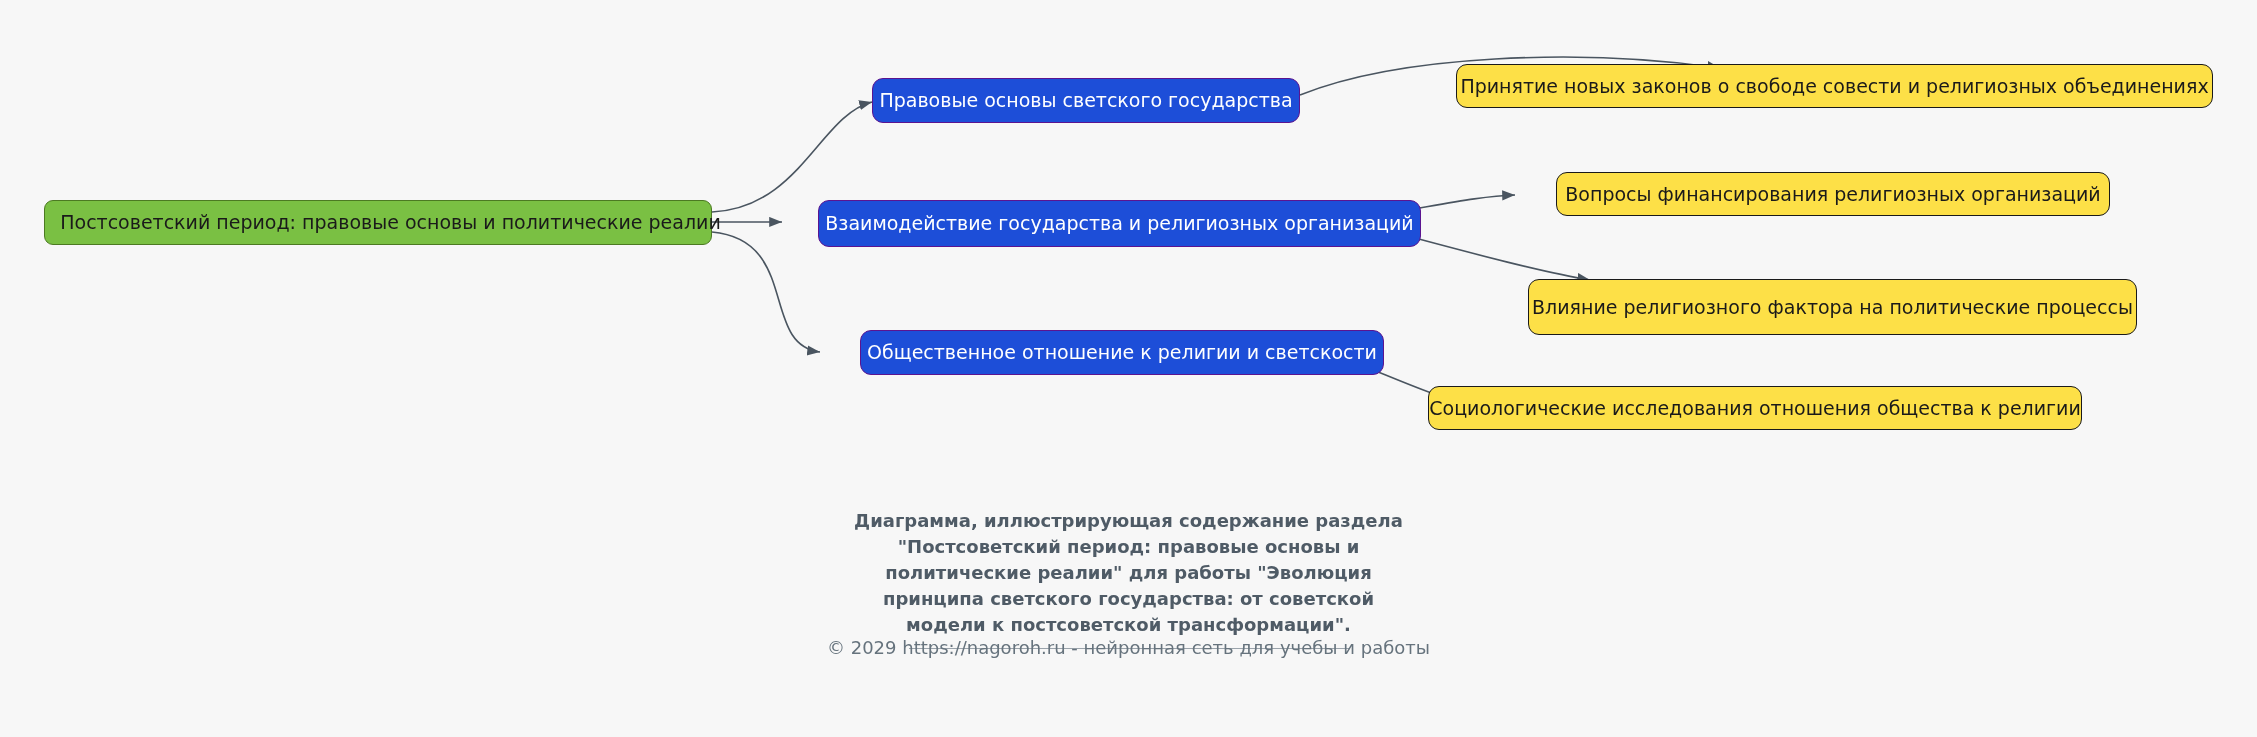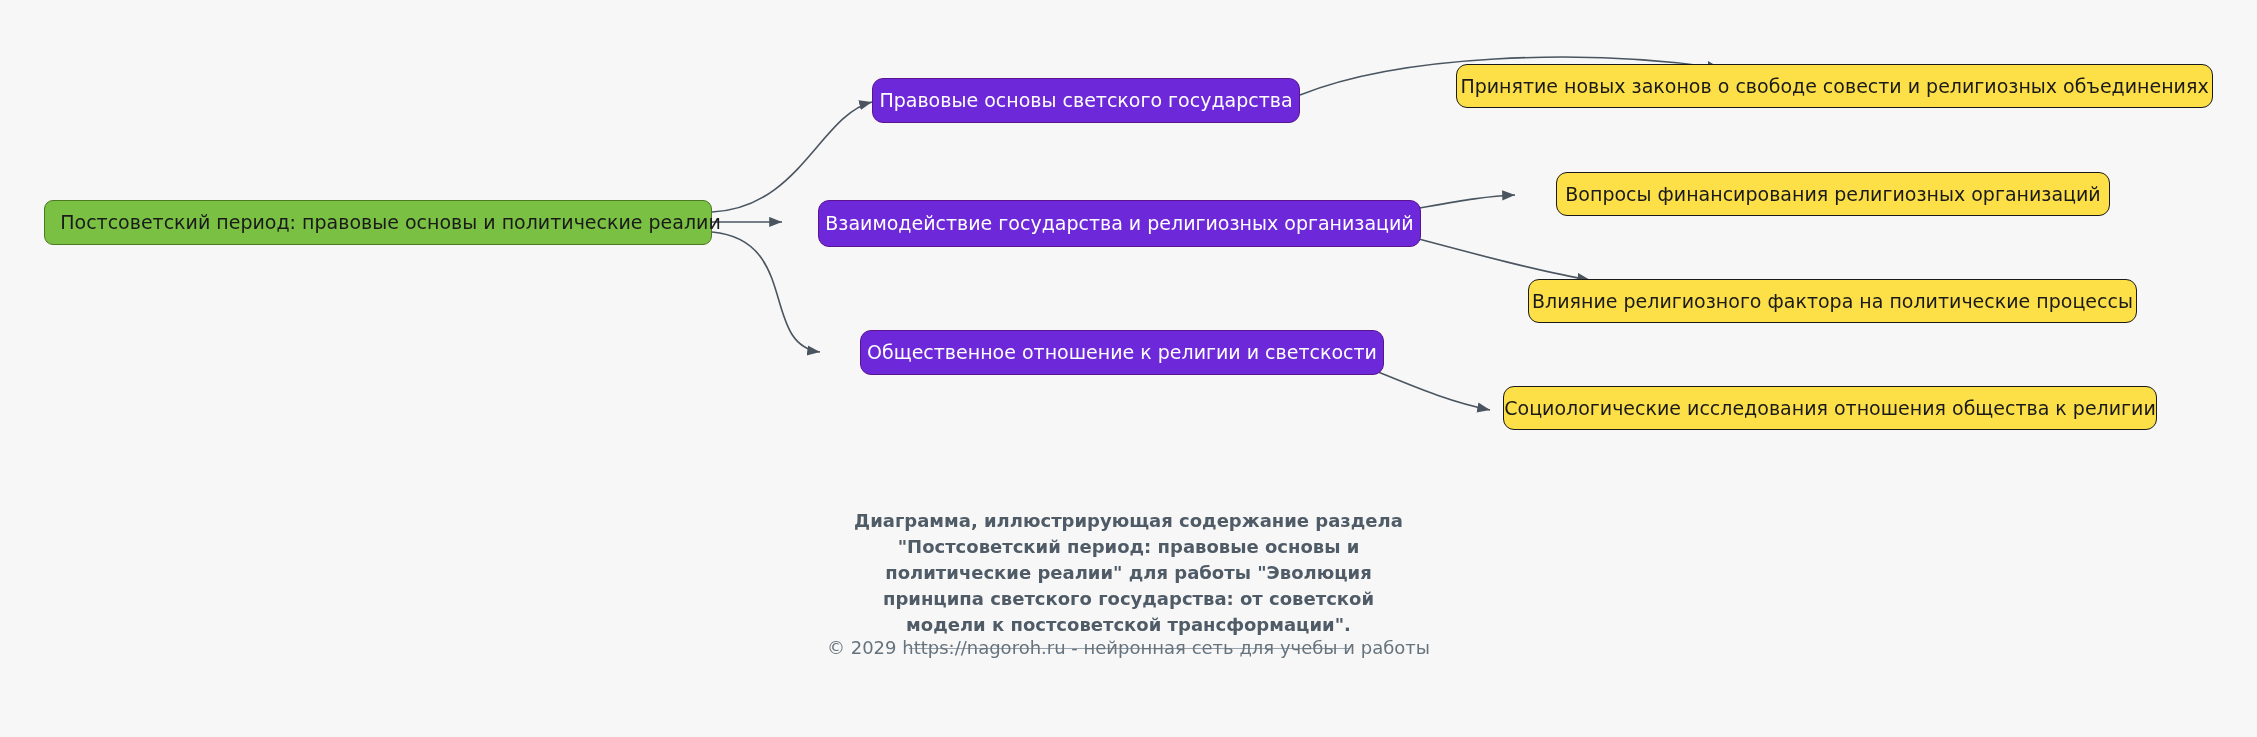--- a/index.html
+++ b/index.html
@@ -35,21 +35,21 @@
     line-height: 1.2;
   }
   .node.root {
     background: #7ac043;
     border: 1.6px solid #4c7a22;
     border-radius: 9px;
     color: #1a1a1a;
     padding: 0 14px;
   }
   .node.branch {
-    background: #6d28d9;
+    background: #1d4ed8;
     border: 1.6px solid #5b1490;
     border-radius: 11px;
     color: #ffffff;
     padding: 0 32px;
   }
   .node.leaf {
     background: #fde047;
     border: 1.6px solid #1a1a1a;
     border-radius: 11px;
     color: #1a1a1a;
@@ -123,25 +123,25 @@
   </div>
 
   <div class="node leaf" style="left:1456px; top:64px; width:757px; height:44px;">
     <span>Принятие новых законов о свободе совести и религиозных объединениях</span>
   </div>
 
   <div class="node leaf" style="left:1556px; top:172px; width:554px; height:44px;">
     <span>Вопросы финансирования религиозных организаций</span>
   </div>
 
-  <div class="node leaf" style="left:1528px; top:279px; width:609px; height:44px;">
+  <div class="node leaf" style="left:1528px; top:279px; width:609px; height:56px;">
     <span>Влияние религиозного фактора на политические процессы</span>
   </div>
 
-  <div class="node leaf" style="left:1503px; top:386px; width:654px; height:44px;">
+  <div class="node leaf" style="left:1428px; top:386px; width:654px; height:44px;">
     <span>Социологические исследования отношения общества к религии</span>
   </div>
 
   <div id="caption">
     <span class="line">Диаграмма, иллюстрирующая содержание раздела</span>
     <span class="line">"Постсоветский период: правовые основы и</span>
     <span class="line">политические реалии" для работы "Эволюция</span>
     <span class="line">принципа светского государства: от советской</span>
     <span class="line">модели к постсоветской трансформации".</span>
     <div id="caption-rule"></div>

